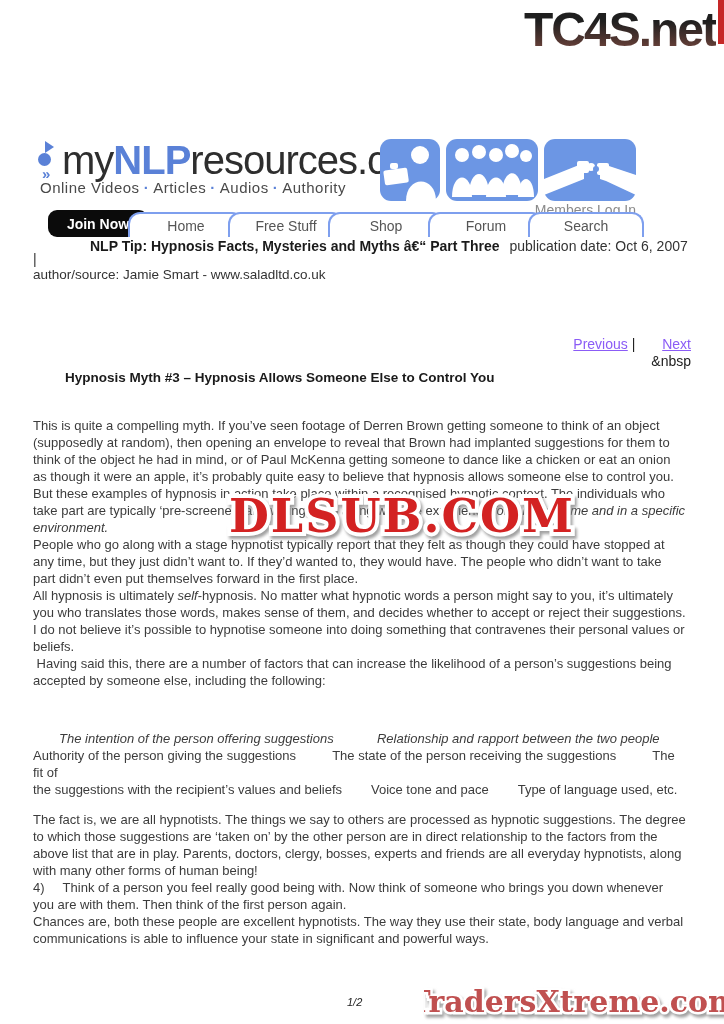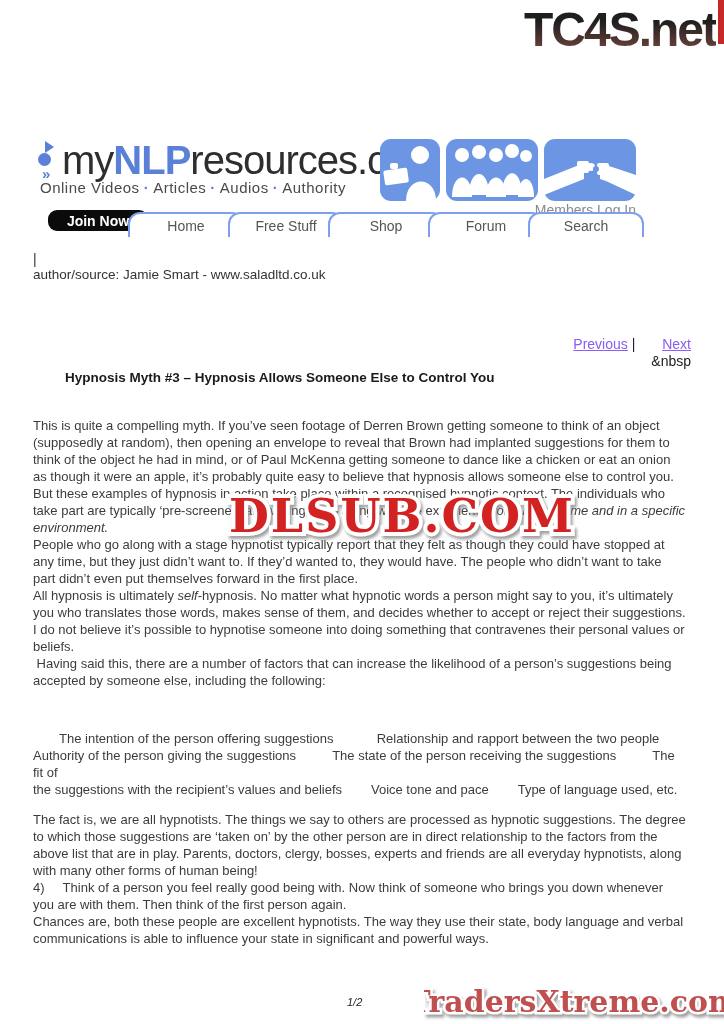--- a/index.html
+++ b/index.html
@@ -22,21 +22,21 @@
   .logo-text .nlp{color:#5a81d7;font-weight:bold;}
   .tagline{position:absolute;left:40px;top:179px;font-size:15px;color:#4a4a4a;letter-spacing:0.5px;white-space:nowrap;}
   .tagline .dot{color:#5a81d7;padding:0 4px;font-weight:bold;}
 
   
   .thumb{position:absolute;top:139px;height:62px;background:#6c96e4;border-radius:11px;}
   .thumb svg{display:block;width:100%;height:100%;}
   .members{position:absolute;left:496px;top:202px;width:140px;text-align:right;font-size:14px;color:#8a8a8a;}
 
   
-  .join-tab{position:absolute;left:48px;top:210px;width:100px;height:21px;background:#0b0b0b;color:#fff;
+  .join-tab{position:absolute;left:48px;top:210px;width:100px;height:27px;background:#0b0b0b;color:#fff;
             font-weight:bold;font-size:14px;border-radius:9px;display:flex;align-items:center;justify-content:center;}
   .tab{position:absolute;top:212px;width:116px;height:25px;background:#fff;border:2px solid #7e9fee;border-bottom:none;
        border-radius:12px 12px 0 0;display:flex;align-items:center;justify-content:center;
        font-size:14px;color:#555;box-sizing:border-box;}
 
   
   .title-line{position:absolute;left:90px;top:238px;font-size:14px;white-space:nowrap;color:#1a1a1a;}
   .title-line b{font-weight:bold;}
   .title-line .pubdate{font-weight:normal;color:#333;margin-left:10px;}
   .pipe{position:absolute;left:33px;top:251px;font-size:14px;color:#333;}
@@ -46,21 +46,21 @@
   .pagenav a{color:#8b5cf6;text-decoration:underline;cursor:pointer;margin-left:23px;}
   .pagenav .nbsp{display:block;margin-top:1px;color:#222;}
 
   .myth-heading{position:absolute;left:33px;top:370px;font-size:13.5px;font-weight:bold;color:#1a1a1a;padding-left:32px;}
 
   
   .body-copy{position:absolute;left:33px;top:417px;width:653px;font-size:13px;line-height:17px;color:#3c3c3c;}
   .body-copy p{margin:0;}
   .body-copy .em{font-style:italic;}
   .factors{margin-top:41px;margin-bottom:13px;}
-  .factors .f1{text-indent:26px;}
+  .factors .f1{text-indent:26px;font-style:italic;}
 
   
   .dlsub{position:absolute;left:224px;top:487px;width:356px;height:60px;}
   .tradersx{position:absolute;left:424px;top:980px;width:300px;height:42px;}
   .pagecount{position:absolute;left:347px;top:996px;font-size:11px;font-style:italic;color:#222;}
   .wm-shadow{filter:drop-shadow(2px 3px 1.5px rgba(130,130,130,0.75));}
 </style>
 </head>
 <body>
 
@@ -113,20 +113,21 @@
   </div>
   <div class="members">Members Log In</div>
 
   <div class="join-tab">Join Now</div>
   <div class="tab" style="left:128px;">Home</div>
   <div class="tab" style="left:228px;">Free Stuff</div>
   <div class="tab" style="left:328px;">Shop</div>
   <div class="tab" style="left:428px;">Forum</div>
   <div class="tab" style="left:528px;">Search</div>
 
+  <div class="title-line"><b>NLP Tip: Hypnosis Facts, Mysteries and Myths â€“ Part Three</b><span class="pubdate">publication date: Oct 6, 2007</span></div>
   <div class="pipe">|</div>
   <div class="author">author/source: Jamie Smart - www.saladltd.co.uk</div>
 
   <div class="pagenav">
     <span><a>Previous</a><span> | </span><a>Next</a></span>
     <span class="nbsp">&amp;nbsp</span>
   </div>
 
   <div class="myth-heading">Hypnosis Myth #3 – Hypnosis Allows Someone Else to Control You</div>
 

